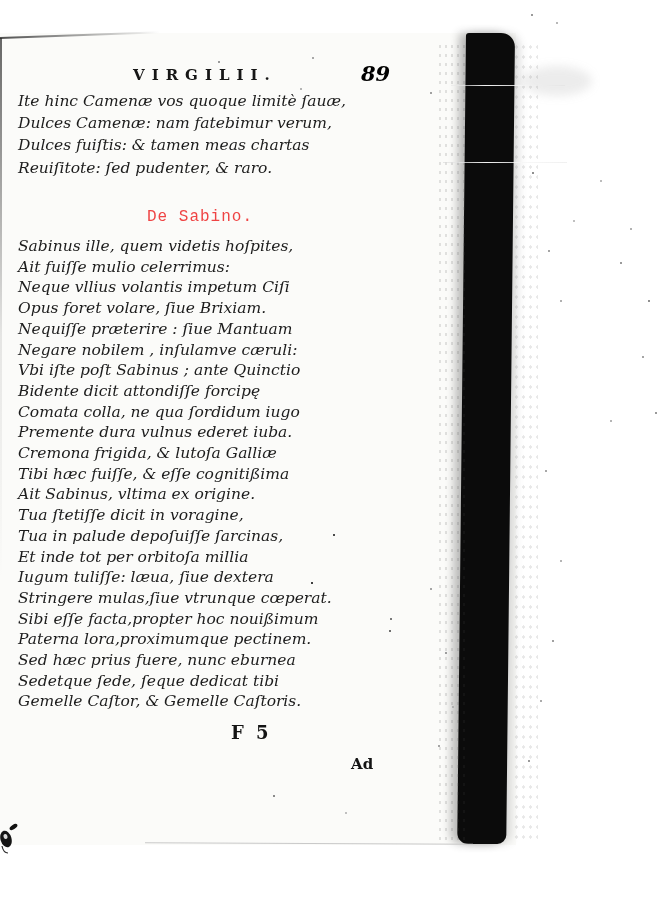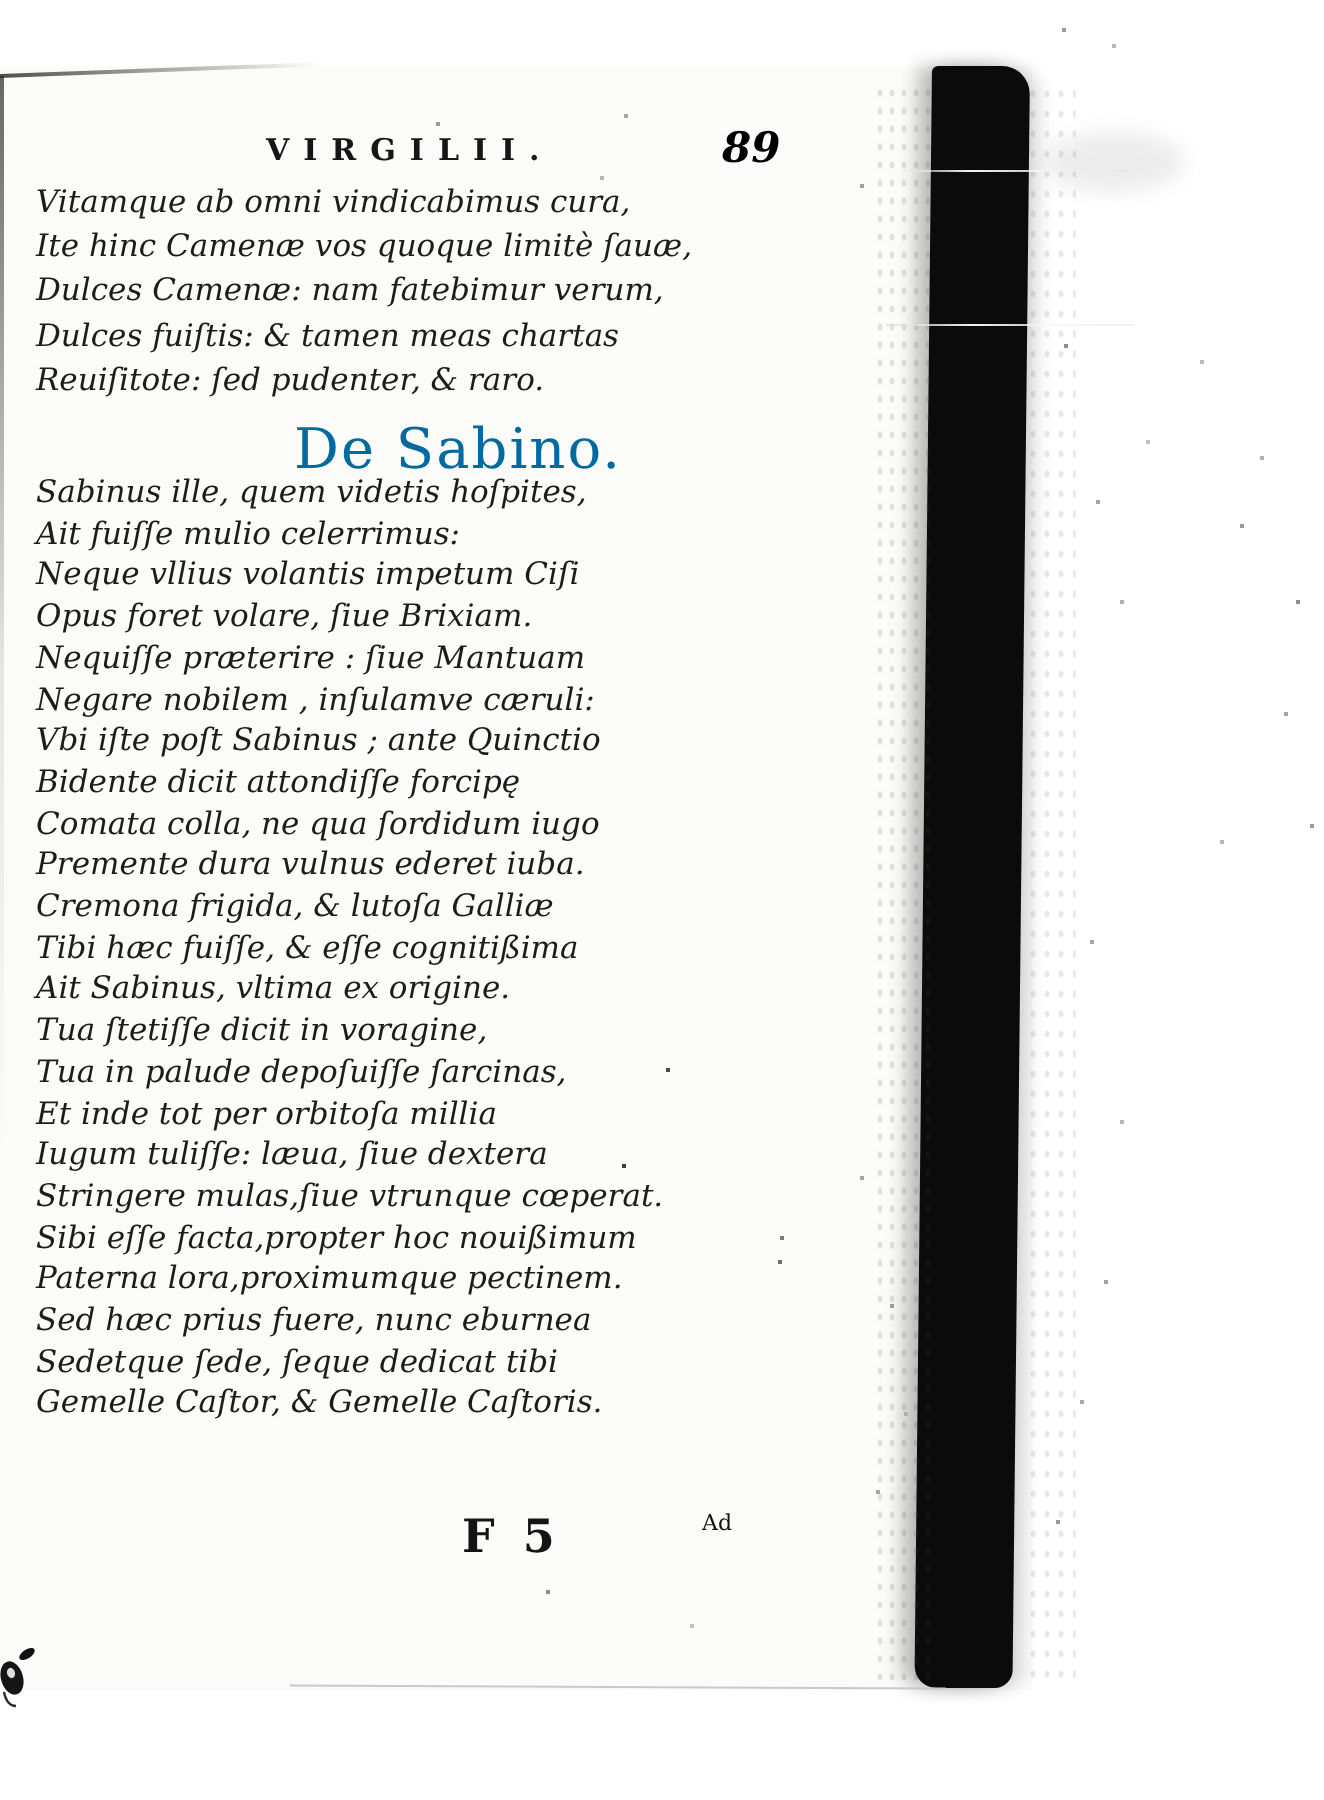--- a/index.html
+++ b/index.html
@@ -64,33 +64,33 @@
   .page-number{
     position:absolute;left:361px;top:61px;
     font-size:21px;font-weight:bold;font-style:italic;color:#000000;
   }
   .front-poem{
     position:absolute;left:18px;top:90px;
     font-style:italic;font-size:15.5px;line-height:22.2px;white-space:nowrap;
   }
   .section-heading{
     position:absolute;left:147px;top:208px;
-    font-size:28px;color:#0369a1;letter-spacing:1px;
+    font-size:16px;color:#ef4444;letter-spacing:1px;font-family:Liberation Mono, monospace;
   }
   .poem{
     position:absolute;left:18px;top:236px;
     font-style:italic;font-size:15.5px;line-height:20.7px;white-space:nowrap;
   }
   .signature{
-    position:absolute;left:231px;top:755px;
-    font-size:23px;font-weight:bold;letter-spacing:3px;color:#141414;
+    position:absolute;left:231px;top:722px;
+    font-size:18px;font-weight:bold;letter-spacing:3px;color:#141414;
   }
   .catchword{
     position:absolute;left:351px;top:755px;
-    font-size:11px;font-weight:normal;color:#141414;
+    font-size:15px;font-weight:bold;color:#141414;
   }
   
   .specks{position:absolute;left:0;top:0;width:2px;height:2px;background:transparent;
     box-shadow:
       218px 61px 0 0 #9a9a9a, 312px 57px 0 0 #a8a8a8, 300px 88px 0 0 #b5b5b5,
       430px 92px 0 0 #a0a0a0, 531px 14px 0 0 #9a9a9a, 556px 22px 0 0 #b8b8b8,
       532px 172px 0 0 #8f8f8f, 548px 250px 0 0 #a5a5a5, 560px 300px 0 0 #b0b0b0,
       620px 262px 0 0 #9a9a9a, 648px 300px 0 0 #8f8f8f, 642px 356px 0 0 #a5a5a5,
       655px 412px 0 0 #9a9a9a, 630px 228px 0 0 #b2b2b2, 600px 180px 0 0 #bcbcbc,
       573px 220px 0 0 #c0c0c0, 610px 420px 0 0 #b5b5b5, 545px 470px 0 0 #a8a8a8,
@@ -108,21 +108,20 @@
 
 <div class="page-area"></div>
 
 <div class="top-edge"></div>
 <div class="left-edge"></div>
 
 <div class="running-title">VIRGILII.</div>
 <div class="page-number">89</div>
 
 <div class="front-poem">
-    <div class="verse-line">Vitamque ab omni vindicabimus cura,</div>
     <div class="verse-line">Ite hinc Camenæ vos quoque limitè ſauæ,</div>
     <div class="verse-line">Dulces Camenæ: nam fatebimur verum,</div>
     <div class="verse-line">Dulces fuiſtis: &amp; tamen meas chartas</div>
     <div class="verse-line">Reuiſitote: ſed pudenter, &amp; raro.</div>
   </div>
 
 <div class="section-heading">De Sabino.</div>
 
 <div class="poem">
     <div class="verse-line">Sabinus ille, quem videtis hoſpites,</div>

